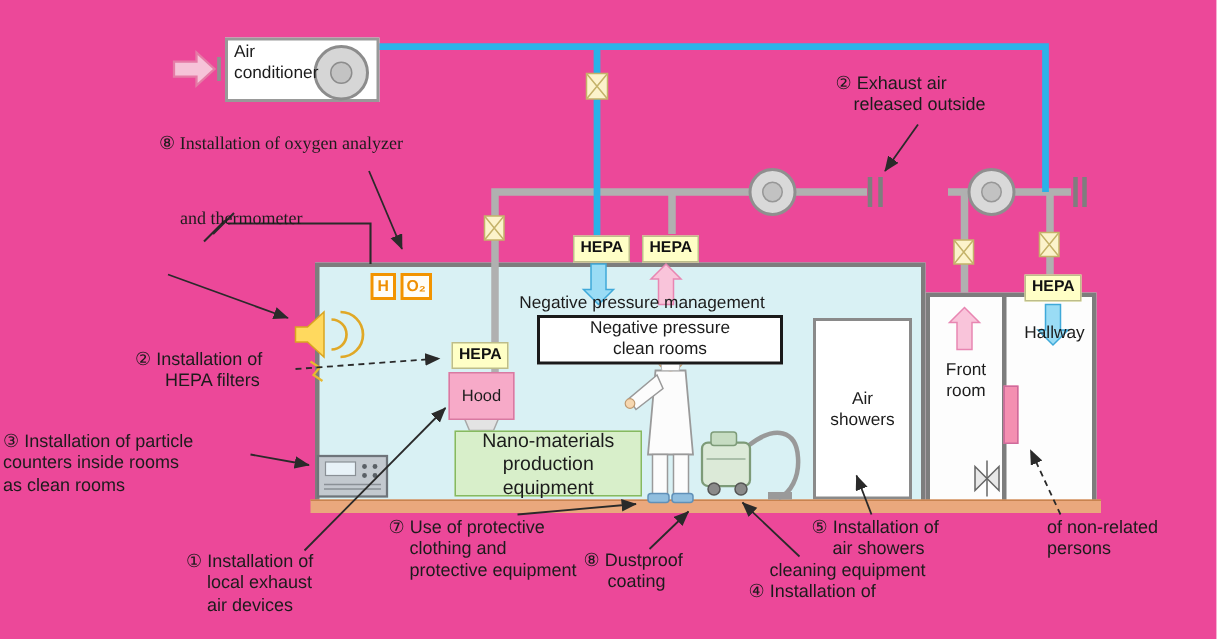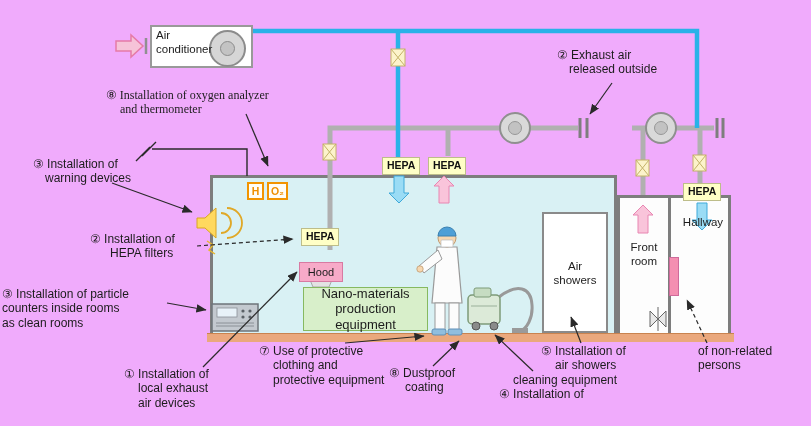--- a/index.html
+++ b/index.html
@@ -1,16 +1,16 @@
 <!DOCTYPE html>
 <html><head>
 <meta charset="utf-8">
 <style>
   html,body{margin:0;padding:0;background:#ffffff;}
-  #stage{position:relative;width:811px;height:426px;background:#f0abfc;overflow:hidden;
+  #stage{position:relative;width:811px;height:426px;background:#ec4899;overflow:hidden;
          font-family:"Liberation Sans",sans-serif;color:#1c1c1c;}
   .abs{position:absolute;box-sizing:border-box;}
   .callout{font-size:12px;line-height:1.2;white-space:nowrap;color:#1c1c1c;}
   .lbl{font-size:11.5px;line-height:1.2;color:#1c1c1c;}
   .hepa{background:#ffffc6;border:1px solid #bdbd8a;color:#111;font-weight:bold;
         font-size:10.5px;line-height:1.1;padding:2px 4px;white-space:nowrap;text-align:right;}
   .sensor{border:2px solid #f29400;color:#ef8f00;background:#fffdf6;font-weight:bold;
           font-size:10.5px;display:flex;align-items:center;justify-content:center;}
   .cbox{display:flex;align-items:center;justify-content:center;text-align:center;}
   svg.overlay{position:absolute;left:0;top:0;}
@@ -164,27 +164,23 @@
       <path d="M533,371 L495,335" marker-end="url(#ah)"></path>
       <path d="M581,343 L571,317" marker-end="url(#ah)"></path>
       <path d="M707,343 L687,300" marker-end="url(#ah)" stroke-dasharray="4 3"></path>
     </g>
   </svg>
 
   <div class="abs lbl" style="left:156px;top:29px;width:58px;">Air conditioner</div>
 
   <div class="abs callout" style="left:106px;top:88px;font-family:Liberation Serif, serif;">
     <div>⑧ Installation of oxygen analyzer</div>
-    <div style="padding-left:14px;">and thermometer</div>
-  </div>
-
-  <div class="abs callout" style="left:33px;top:157px;">
-    <div>③ Installation of</div>
-    <div style="padding-left:12px;">warning devices</div>
-  </div>
+    <div style="padding-left:14px;margin-top:36px;">and thermometer</div>
+  </div>
+
 
   <div class="abs callout" style="left:90px;top:232px;">
     <div>② Installation of</div>
     <div style="padding-left:20px;">HEPA filters</div>
   </div>
 
   <div class="abs callout" style="left:557px;top:48px;">
     <div>② Exhaust air</div>
     <div style="padding-left:12px;">released outside</div>
   </div>
@@ -220,28 +216,32 @@
   <div class="abs callout" style="left:541px;top:344px;">
     <div>⑤ Installation of</div>
     <div style="padding-left:14px;">air showers</div>
   </div>
 
   <div class="abs callout" style="left:686px;top:344px;">
     <div style="padding-left:12px;">of non-related</div>
     <div style="padding-left:12px;">persons</div>
   </div>
 
-
+  <div class="abs lbl" style="left:332px;top:196px;width:192px;text-align:center;">Negative pressure management</div>
+
+  <div class="abs cbox" style="left:358px;top:210px;width:164px;height:33px;background:#ffffff;border:2px solid #1a1a1a;">
+    <span class="lbl" style="display:inline-block;width:118px;">Negative pressure clean rooms</span>
+  </div>
 
   <div class="abs hepa" style="left:382px;top:157px;">HEPA</div>
   <div class="abs hepa" style="left:428px;top:157px;">HEPA</div>
   <div class="abs hepa" style="left:301px;top:228px;">HEPA</div>
   <div class="abs hepa" style="left:683px;top:183px;">HEPA</div>
 
-  <div class="abs cbox" style="left:299px;top:248px;width:44px;height:20px;background:#f7aac8;border:1px solid #d87aa2;font-size:11px;margin-top:14px;">Hood</div>
+  <div class="abs cbox" style="left:299px;top:248px;width:44px;height:32px;background:#f7aac8;border:1px solid #d87aa2;font-size:11px;">Hood</div>
 
   <div class="abs sensor" style="left:247px;top:182px;width:17px;height:18px;">H</div>
   <div class="abs sensor" style="left:267px;top:182px;width:21px;height:18px;">O₂</div>
 
   <div class="abs cbox" style="left:303px;top:287px;width:125px;height:44px;background:#d8efca;border:1.5px solid #86b960;">
     <span style="display:inline-block;width:120px;font-size:13px;line-height:1.2;">Nano-materials production equipment</span>
   </div>
 
   <div class="abs lbl" style="left:551px;top:260px;width:48px;text-align:center;">Air showers</div>
 

